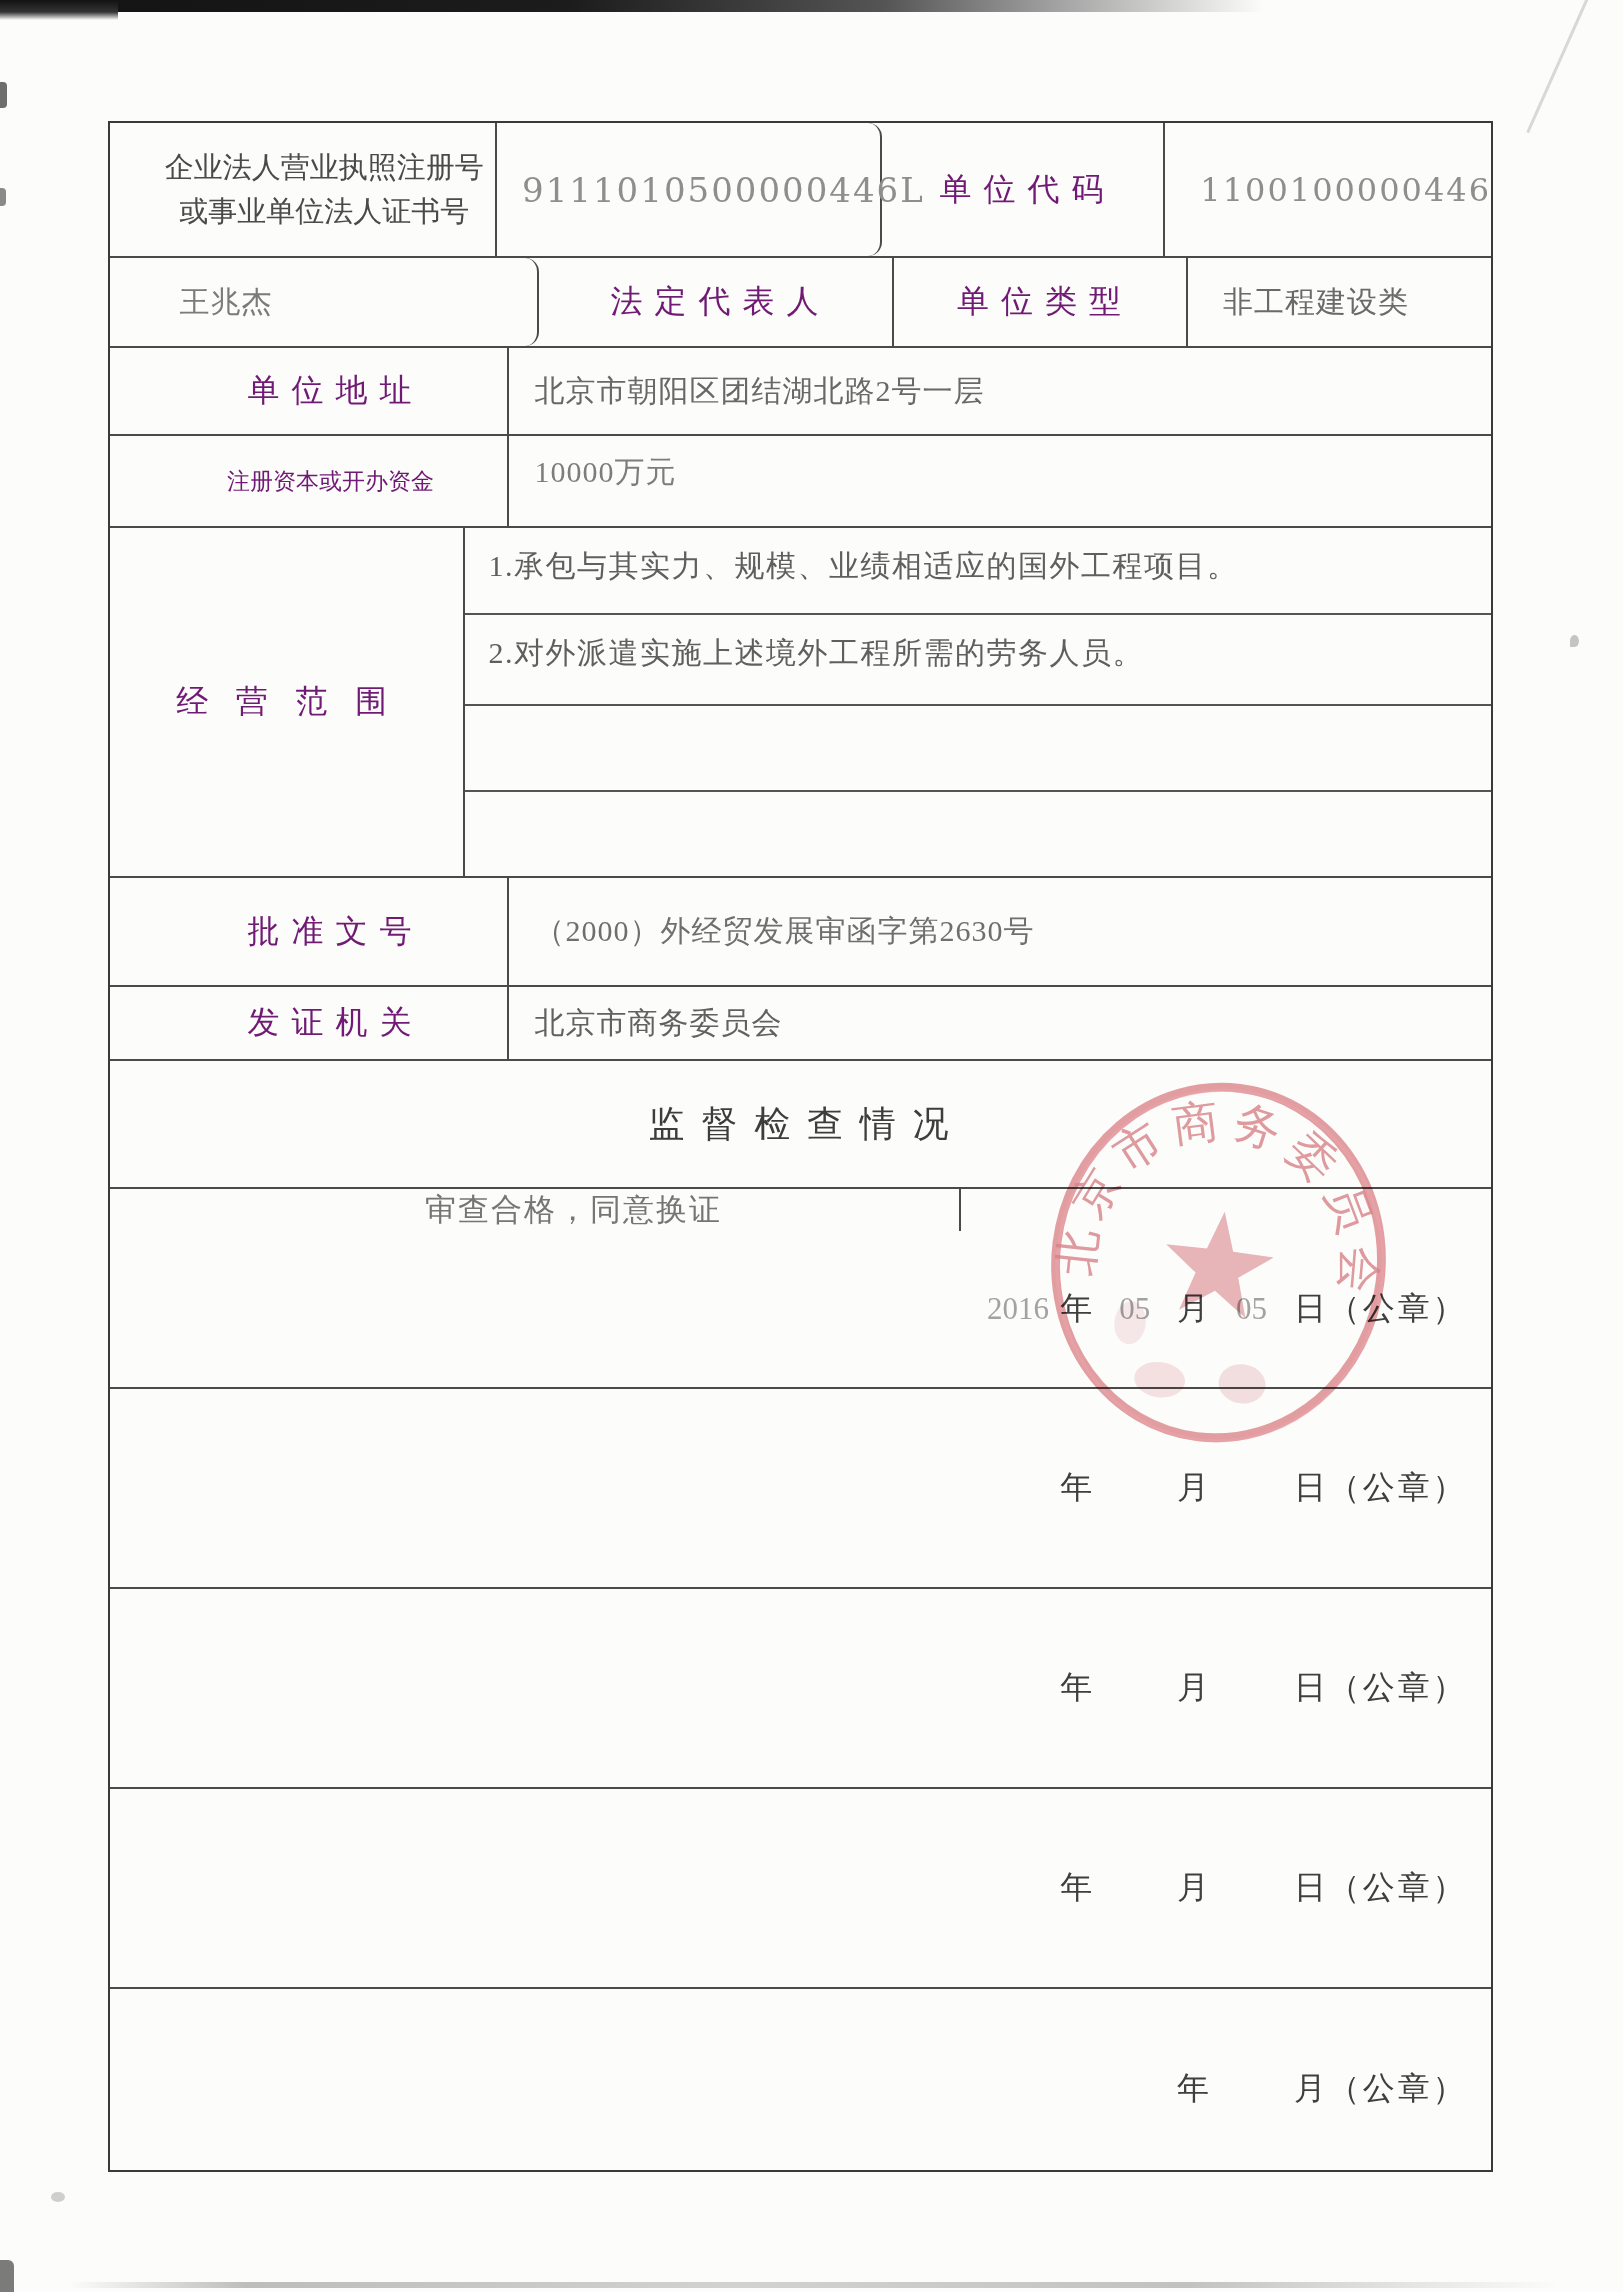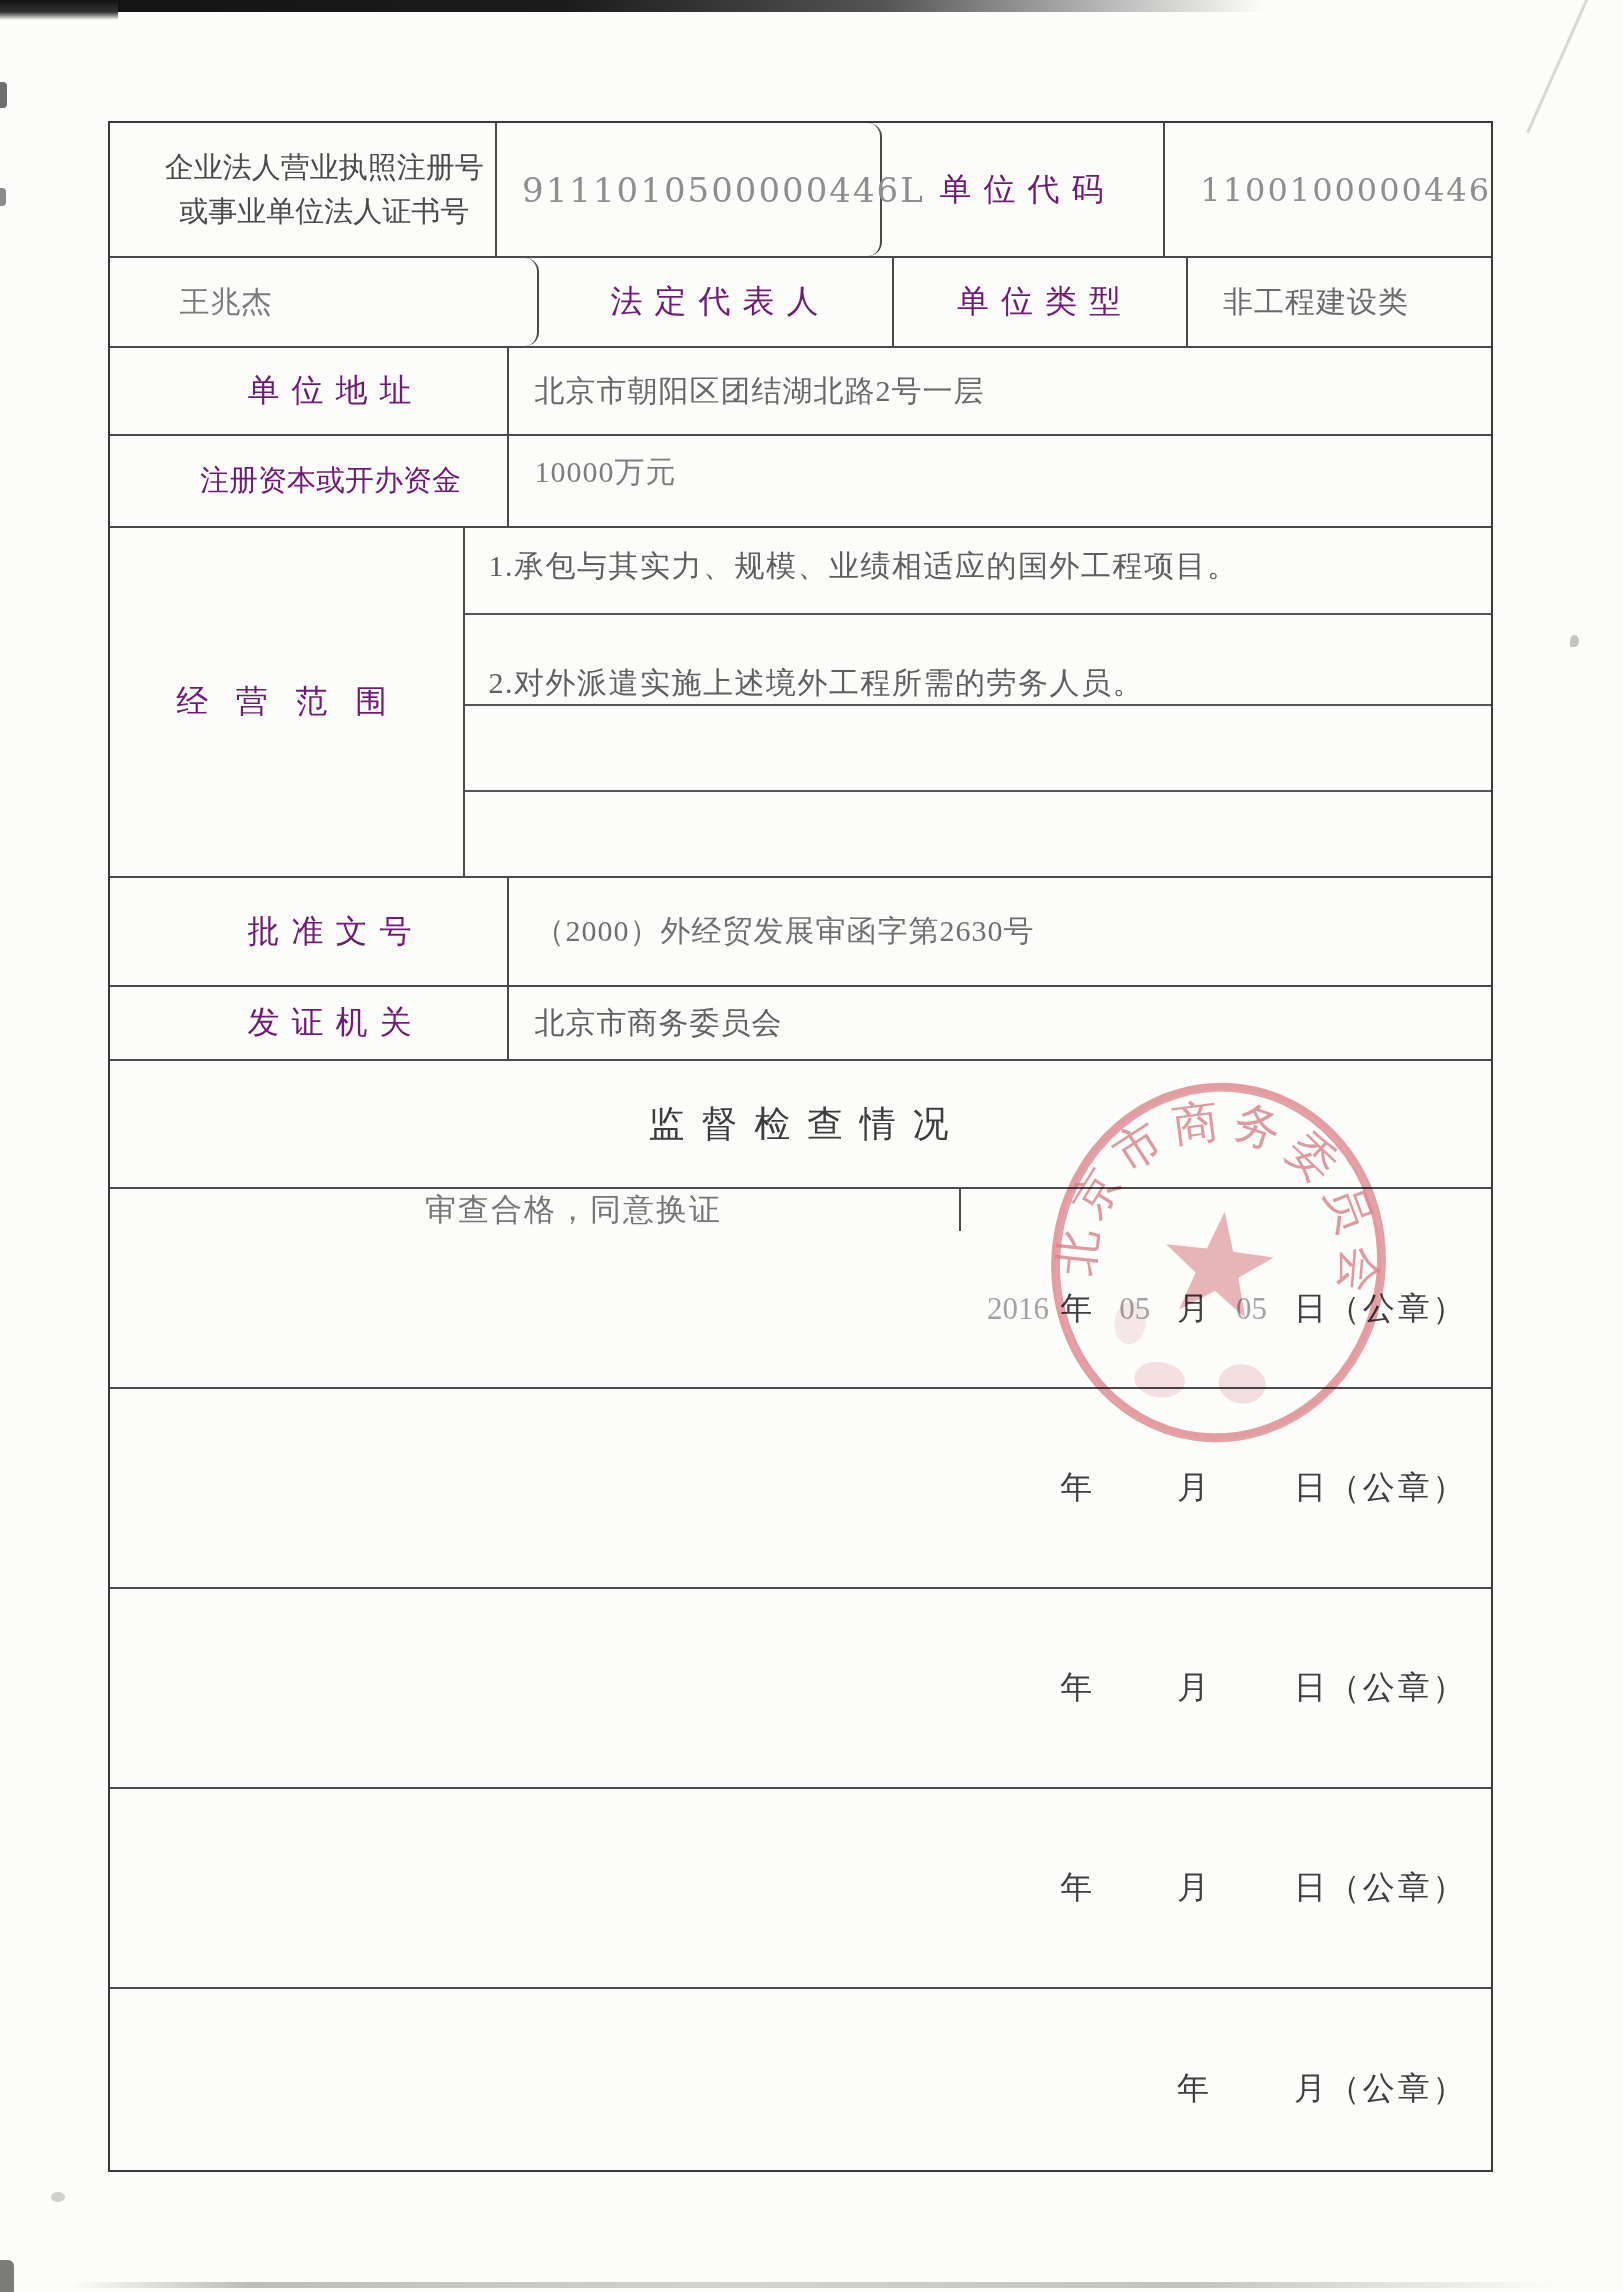--- a/index.html
+++ b/index.html
@@ -136,36 +136,36 @@
     <div class="cell lblcell w-c1">
       <span class="lbl">单 位 地 址</span>
     </div>
     <div class="cell lastcol valcell w-rest">
       <span class="val" style="color:#686868;">北京市朝阳区团结湖北路2号一层</span>
     </div>
   </div>
 
   <div class="trow" style="height:92px;">
     <div class="cell lblcell w-c1">
-      <span class="lbl" style="font-size:29px;letter-spacing:0;">注册资本或开办资金</span>
+      <span class="lbl" style="font-size:23px;letter-spacing:0;">注册资本或开办资金</span>
     </div>
     <div class="cell lastcol valcell w-rest" style="align-items:flex-start;padding-top:15.7px;">
       <span class="val" style="color:#7d7d7d;">10000万元</span>
     </div>
   </div>
 
   <div class="scope-row">
     <div class="cell lblcell w-c1" style="height:100%;">
       <span class="lbl" style="letter-spacing:9.8px;">经 营 范 围</span>
     </div>
     <div class="scope-items">
       <div class="scope-item" style="height:87px;">
         <span class="scope-text">1.承包与其实力、规模、业绩相适应的国外工程项目。</span>
       </div>
-      <div class="scope-item" style="height:91px;align-items:flex-end;">
+      <div class="scope-item" style="height:91px;">
         <span class="scope-text">2.对外派遣实施上述境外工程所需的劳务人员。</span>
       </div>
       <div class="scope-item" style="height:86px;">
         <span class="scope-text"></span>
       </div>
       <div class="scope-item lastitem" style="flex:1;">
         <span class="scope-text"></span>
       </div>
     </div>
   </div>

